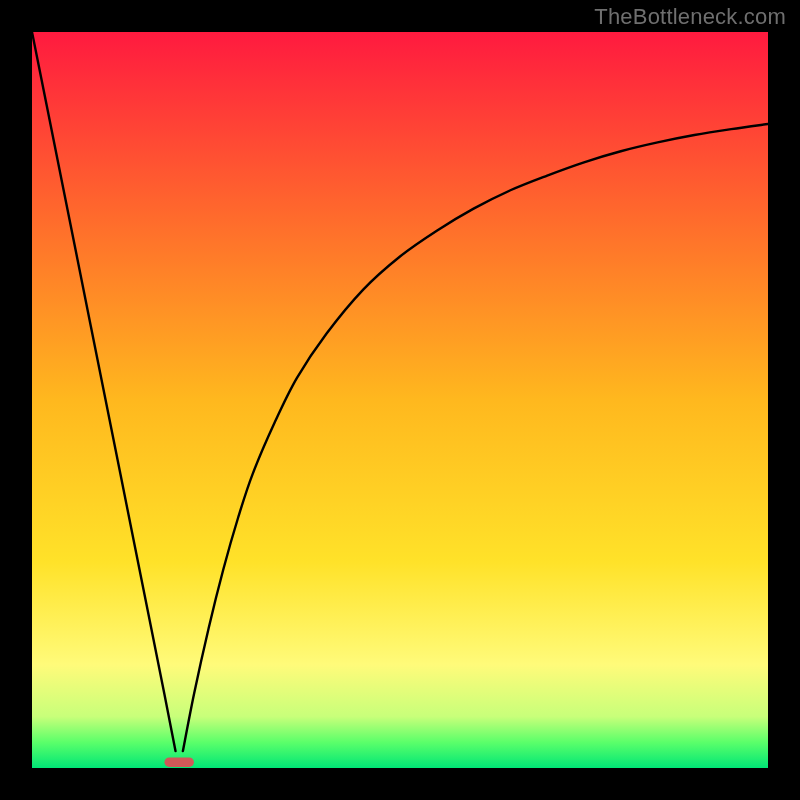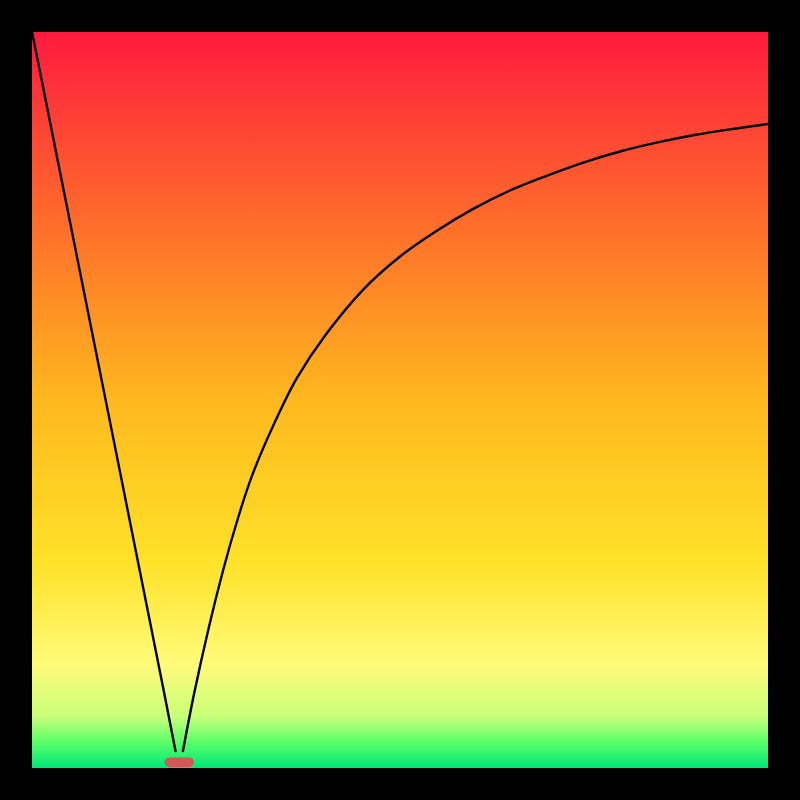--- a/index.html
+++ b/index.html
@@ -59,14 +59,15 @@
       <g id="curve-layer">
           <path d="M 0 0 L 14.72 73.60000000000002 L 29.44 147.19999999999993 L 44.16 220.80000000000007 L 58.88 294.40000000000003 L 73.60000000000001 368 L 88.32 441.59999999999997 L 103.04 515.2 L 117.76 588.8 L 132.48 662.4 L 143.52 719.072" fill="none" stroke="#000" stroke-width="2.4" stroke-linecap="round"></path>
           <path d="M 150.88 719.072 C 152.72 709.6266666666667, 157.62666666666667 682.8853333333333, 161.92 662.4 C 166.2133333333333 641.9146666666667, 171.73333333333332 617.0133333333333, 176.64 596.16 C 181.54666666666665 575.3066666666666, 186.45333333333335 555.68, 191.36 537.28 C 196.26666666666668 518.88, 201.17333333333335 501.70666666666665, 206.08 485.76 C 210.98666666666668 469.81333333333333, 214.66666666666666 457.5466666666666, 220.79999999999998 441.59999999999997 C 226.9333333333333 425.6533333333333, 235.52000000000004 406.0266666666667, 242.88000000000002 390.08000000000004 C 250.24 374.1333333333334, 256.37333333333333 360.64, 264.96 345.91999999999996 C 273.5466666666666 331.19999999999993, 283.36 316.48, 294.40000000000003 301.76000000000005 C 305.44000000000005 287.0400000000001, 318.93333333333334 270.47999999999996, 331.2 257.59999999999997 C 343.46666666666664 244.71999999999997, 355.73333333333335 234.29333333333335, 368 224.48000000000002 C 380.26666666666665 214.66666666666669, 392.53333333333336 206.69333333333336, 404.8 198.72000000000003 C 417.06666666666666 190.7466666666667, 429.3333333333333 183.38666666666666, 441.59999999999997 176.64 C 453.8666666666666 169.89333333333332, 466.1333333333334 163.76000000000002, 478.40000000000003 158.24 C 490.6666666666667 152.72, 502.9333333333333 148.1813333333333, 515.1999999999999 143.51999999999998 C 527.4666666666666 138.85866666666666, 539.7333333333333 134.32000000000005, 552 130.27200000000005 C 564.2666666666667 126.22400000000005, 576.5333333333334 122.54399999999998, 588.8000000000001 119.23199999999997 C 601.0666666666667 115.91999999999996, 613.3333333333334 113.09866666666665, 625.6 110.39999999999998 C 637.8666666666667 107.70133333333331, 650.1333333333333 105.24799999999995, 662.4 103.03999999999996 C 674.6666666666666 100.83199999999998, 686.9333333333333 98.99200000000003, 699.1999999999999 97.15200000000004 C 711.4666666666666 95.31200000000005, 729.8666666666667 92.85866666666668, 736 92" fill="none" stroke="#000" stroke-width="2.4" stroke-linecap="round"></path>
         </g>
       <g id="marker-layer">
           <rect x="132.48000000000002" y="725.432" width="29.44" height="9.568000000000001" rx="4.784000000000001" ry="4.784000000000001" fill="#d15858"></rect>
         </g>
     </svg>
   </div>
 
+  <div class="watermark">TheBottleneck.com</div>
 
 </div>
 
 </body></html>

